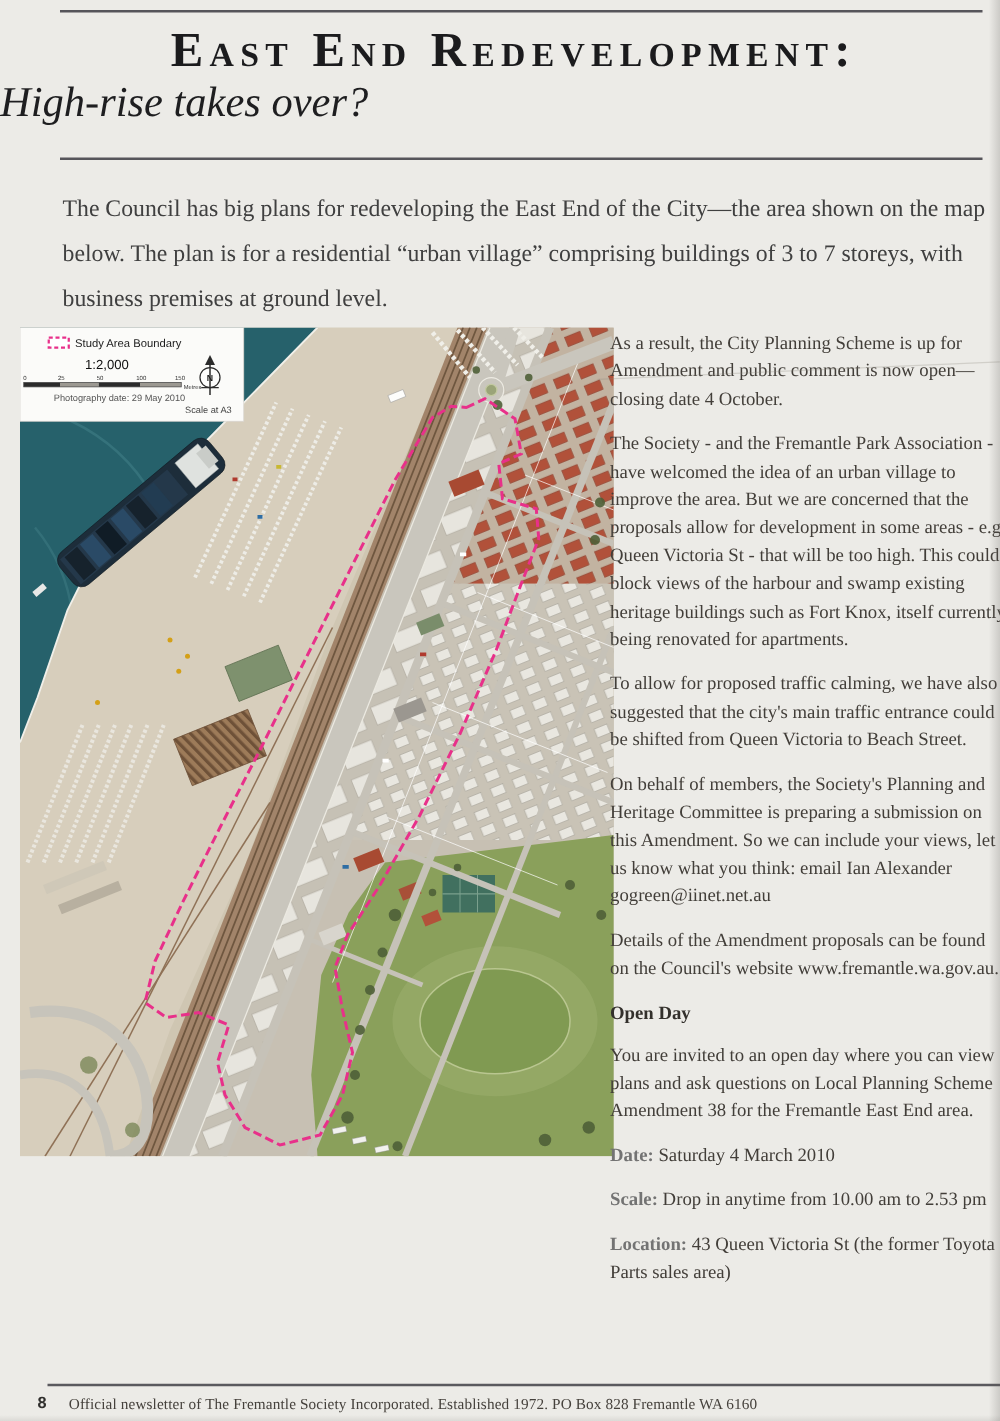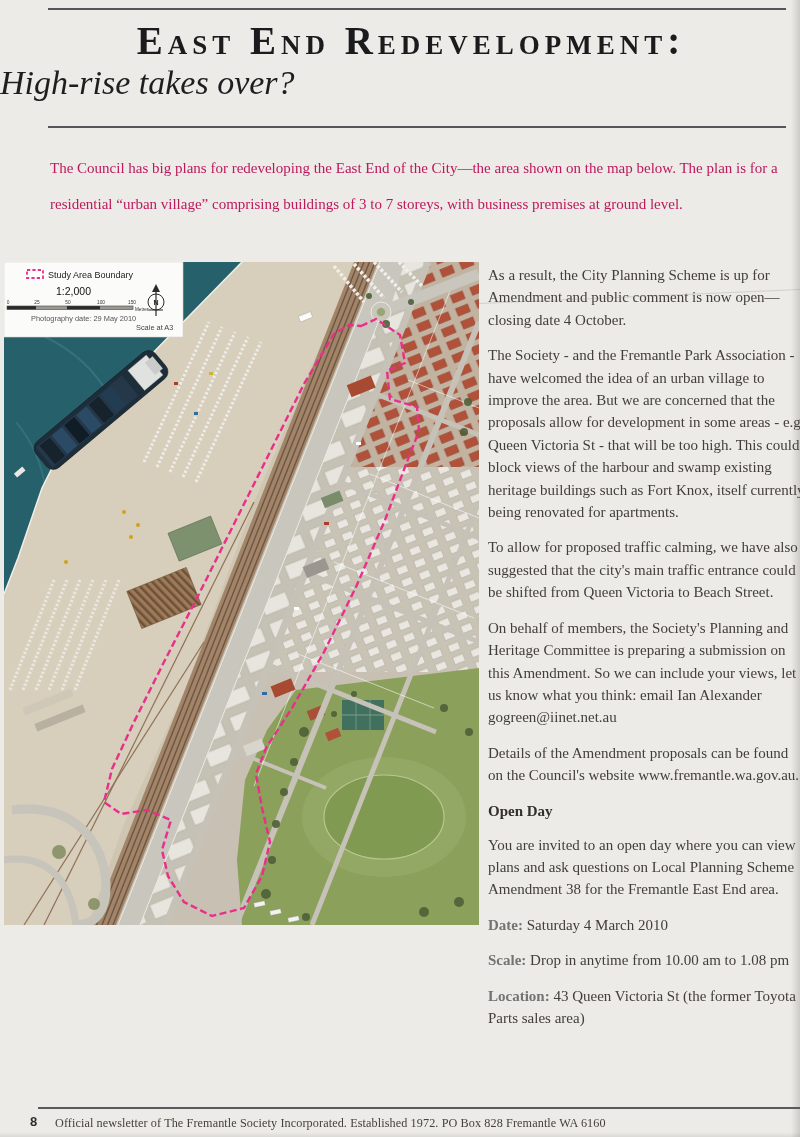--- a/index.html
+++ b/index.html
@@ -16,23 +16,23 @@
     position:absolute;top:18px;left:0;right:14px;text-align:center;
     font-variant:small-caps;font-weight:bold;font-size:39px;letter-spacing:5px;
     color:#1b1b1d;margin:0;padding-left:36px;
   }
   .subtitle{
     position:absolute;top:64px;left:0;right:14px;
     font-style:italic;font-weight:normal;font-size:34px;color:#1e1e20;margin:0;
   }
   .intro{
     position:absolute;top:150px;left:50px;width:748px;
-    font-size:15px;line-height:36px;color:#be185d;margin:0;
-  }
-  .map-wrap{position:absolute;left:4px;top:262px;width:542px;height:663px;}
+    font-size:19px;line-height:36px;color:#404040;margin:0;
+  }
+  .map-wrap{position:absolute;left:16px;top:262px;width:542px;height:663px;}
   .map-wrap svg{display:block;}
   .column{
     position:absolute;left:488px;top:264px;width:318px;
     font-size:15px;line-height:22.4px;color:#423e39;
   }
   .column p{margin:0 0 13px 0;}
   .column h3{margin:2px 0 12px 0;font-size:15px;line-height:22px;color:#33302c;}
   .column strong{color:#737373;}
   .page-num{
     position:absolute;left:30px;top:1114px;
@@ -286,21 +286,21 @@
   <p>On behalf of members, the Society's Planning and Heritage Committee is preparing a submission on this Amendment. So we can include your views, let us know what you think: email Ian Alexander gogreen@iinet.net.au</p>
   <p>Details of the Amendment proposals can be found on the Council's website www.fremantle.wa.gov.au.</p>
   <h3>Open Day</h3>
   <p>You are invited to an open day where you can view plans and ask questions on Local Planning Scheme Amendment 38 for the Fremantle East End area.</p>
   <p>
     <strong>Date:</strong>
     <span>Saturday 4 March 2010</span>
   </p>
   <p>
     <strong>Scale:</strong>
-    <span>Drop in anytime from 10.00 am to 1.08 pm</span>
+    <span>Drop in anytime from 10.00 am to 2.53 pm</span>
   </p>
   <p>
     <strong>Location:</strong>
     <span>43 Queen Victoria St (the former Toyota Parts sales area)</span>
   </p>
 </div>
 
 <div class="crease"></div>
 <div class="rule footer"></div>
 <span class="page-num">8</span>

